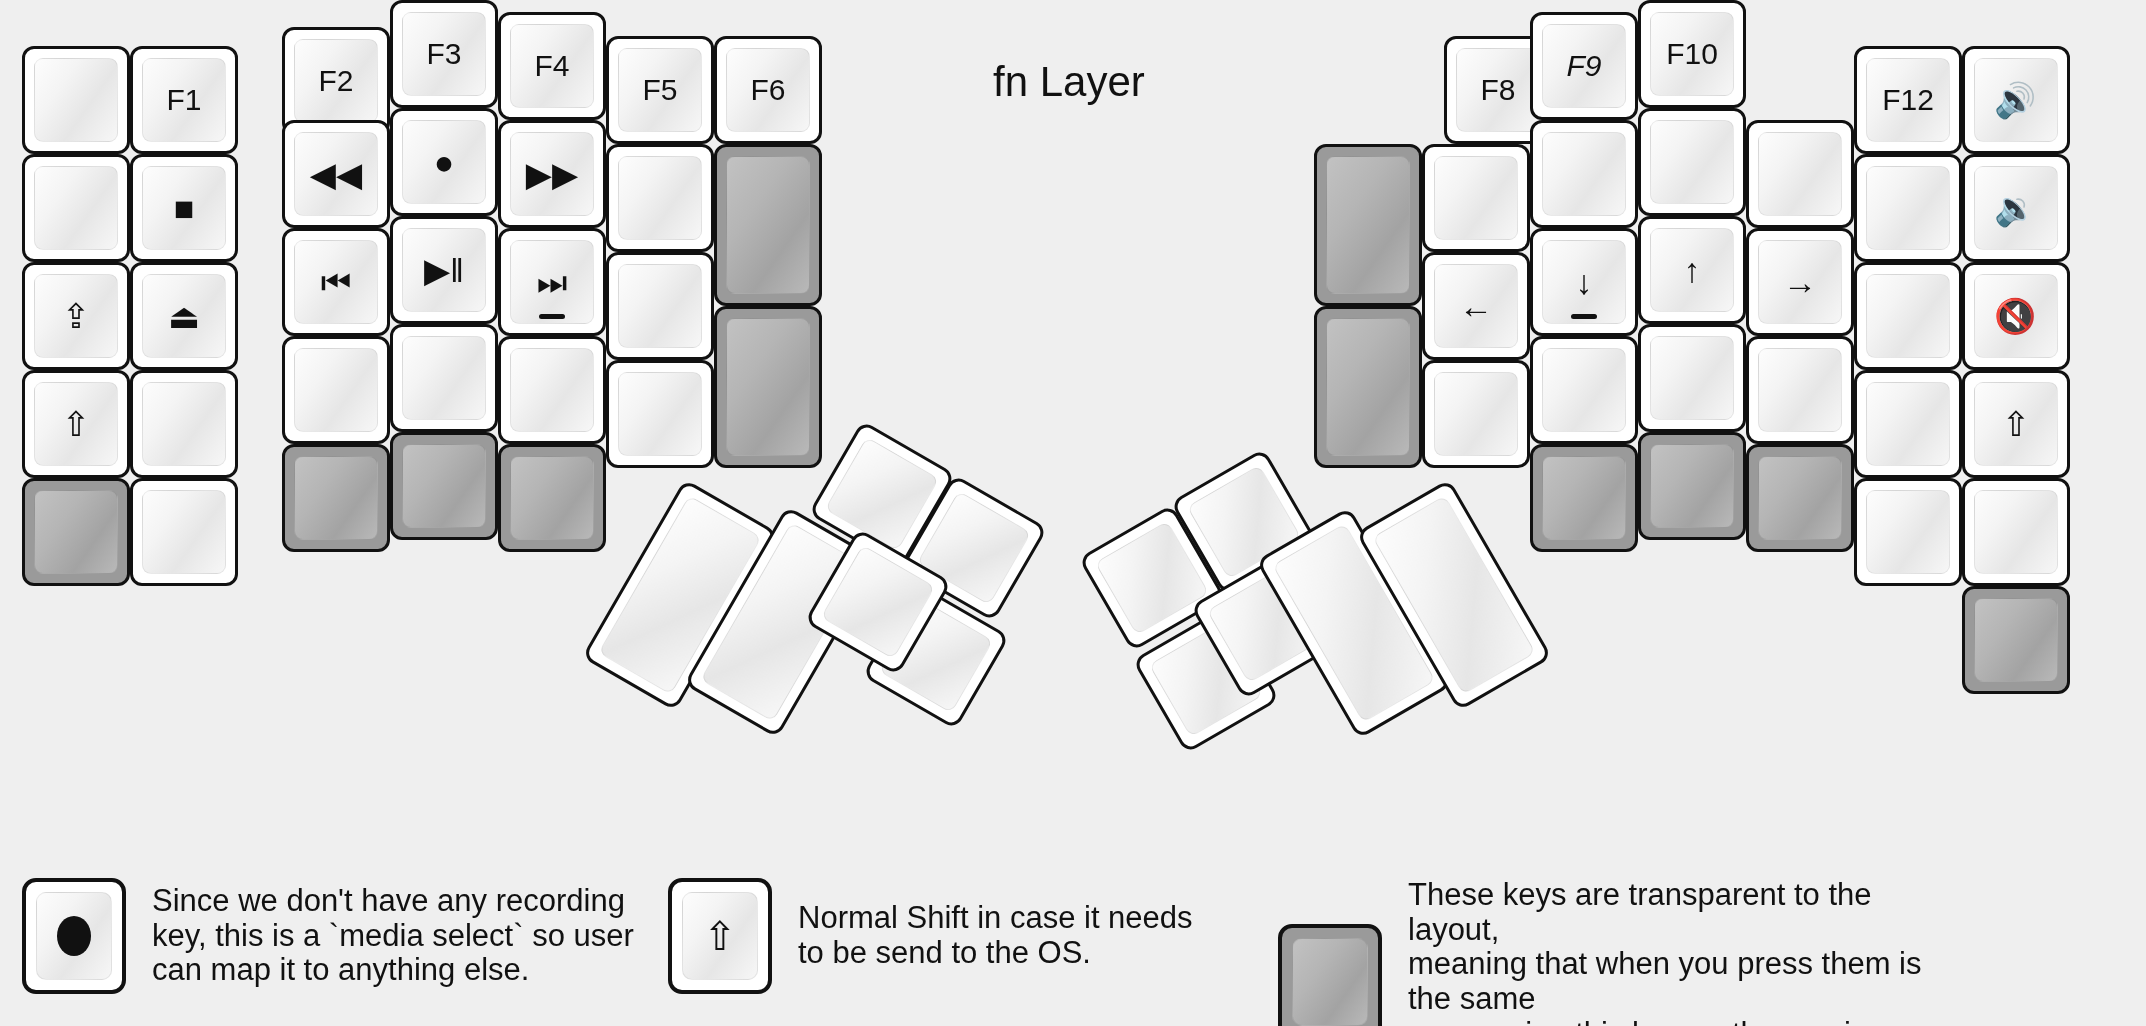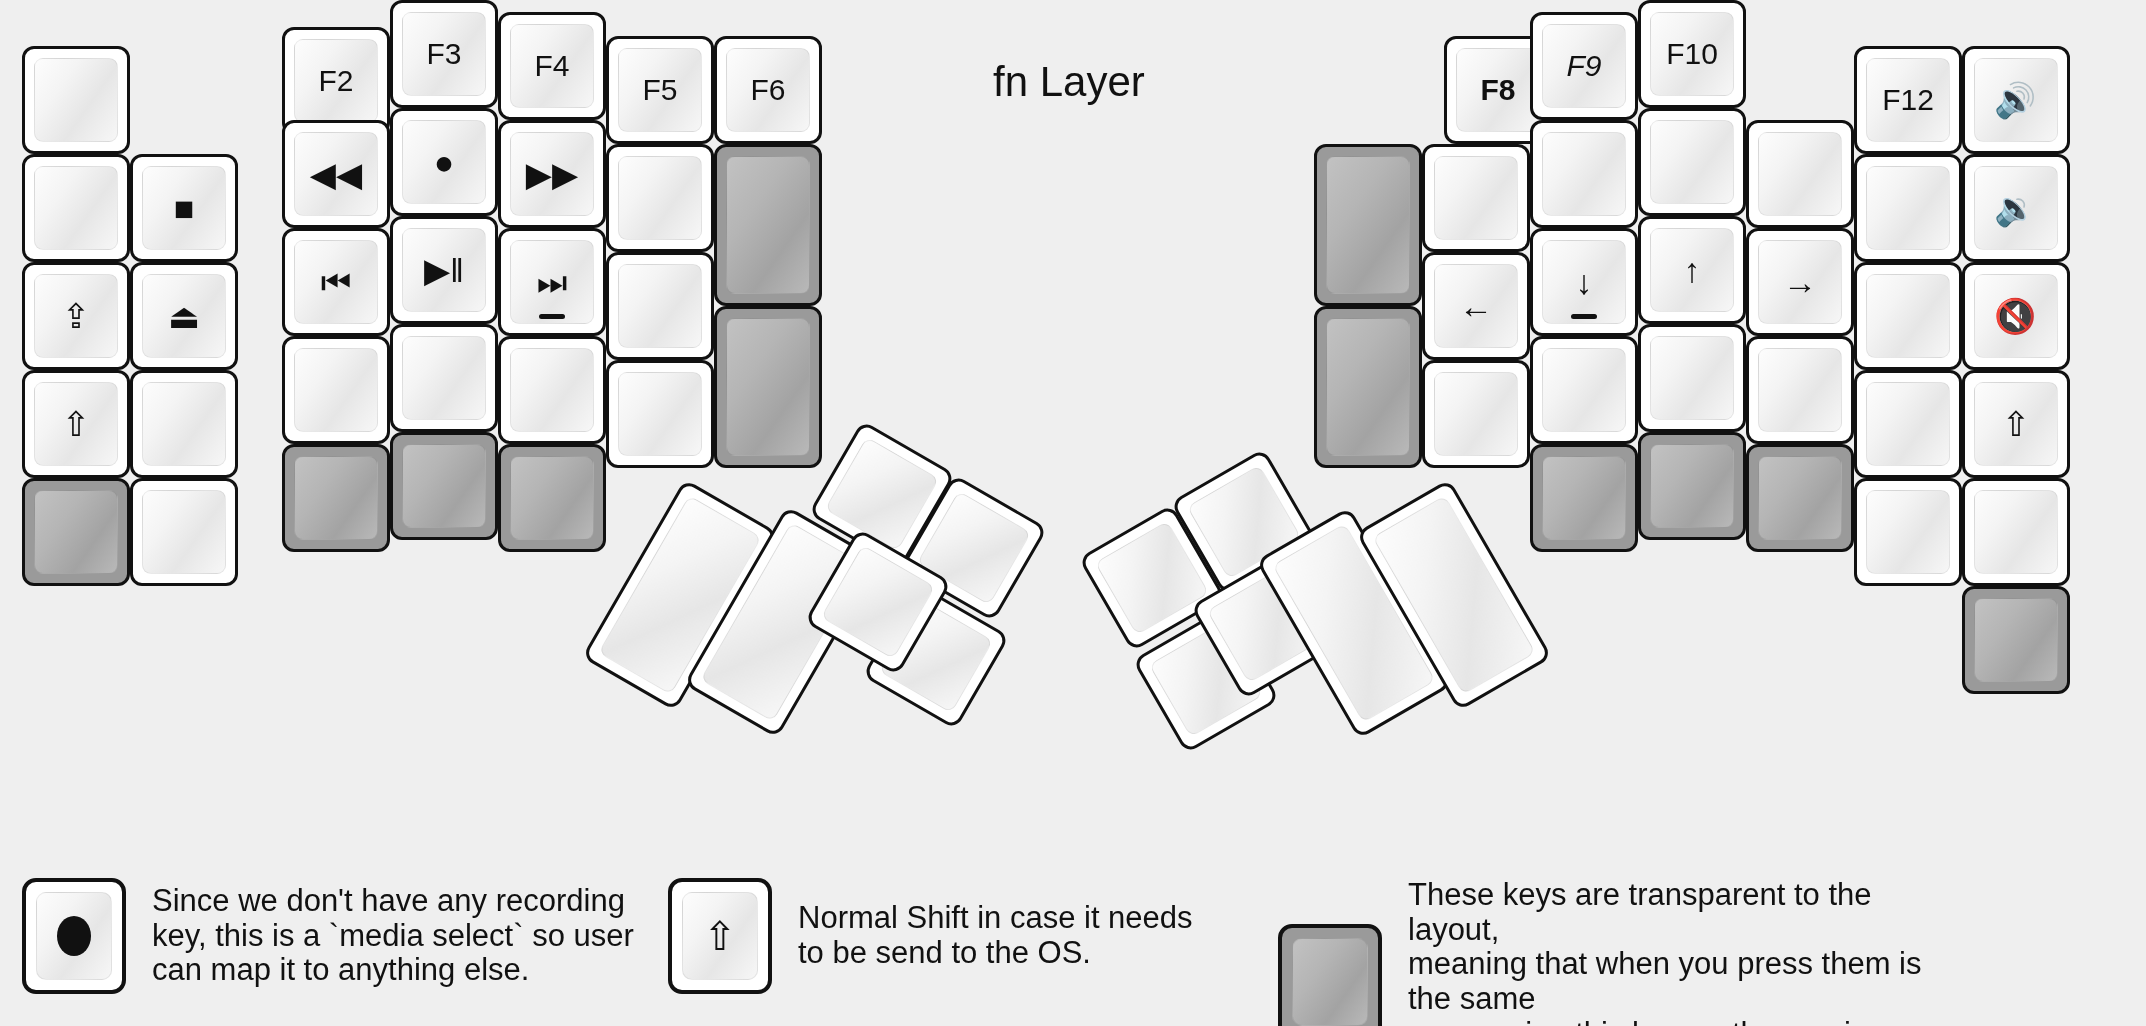--- a/index.html
+++ b/index.html
@@ -61,20 +61,25 @@
         </div>
       </div>
       <div class="key" style="left: 22px; top: 370px; width: 108px; height: 108px;">
         <div class="cap">
           <span class="glyph">⇧</span>
         </div>
       </div>
       <div class="key trans" style="left: 22px; top: 478px; width: 108px; height: 108px;">
         <div class="cap"></div>
       </div>
+      <div class="key" style="left: 130px; top: 46px; width: 108px; height: 108px;">
+        <div class="cap">
+          <span class="lbl">F1</span>
+        </div>
+      </div>
       <div class="key" style="left: 130px; top: 154px; width: 108px; height: 108px;">
         <div class="cap">
           <span class="glyph">■</span>
         </div>
       </div>
       <div class="key" style="left: 130px; top: 262px; width: 108px; height: 108px;">
         <div class="cap">
           <span class="glyph">⏏</span>
         </div>
       </div>
@@ -172,21 +177,21 @@
       </div>
       <div class="key trans" style="left: 714px; top: 306px; width: 108px; height: 162px;">
         <div class="cap"></div>
       </div>
       <div class="key trans" style="left: 1314px; top: 144px; width: 108px; height: 162px;">
         <div class="cap"></div>
       </div>
       <div class="key trans" style="left: 1314px; top: 306px; width: 108px; height: 162px;">
         <div class="cap"></div>
       </div>
-      <div class="key" style="left: 1444px; top: 36px; width: 108px; height: 108px; font-weight: bold;">
+      <div class="key" style="left: 1444px; top: 36px; width: 108px; height: 108px;">
         <div class="cap">
           <span class="lbl">F8</span>
         </div>
       </div>
       <div class="key" style="left: 1422px; top: 144px; width: 108px; height: 108px;">
         <div class="cap"></div>
       </div>
       <div class="key" style="left: 1422px; top: 252px; width: 108px; height: 108px;">
         <div class="cap">
           <span class="glyph">←</span>

